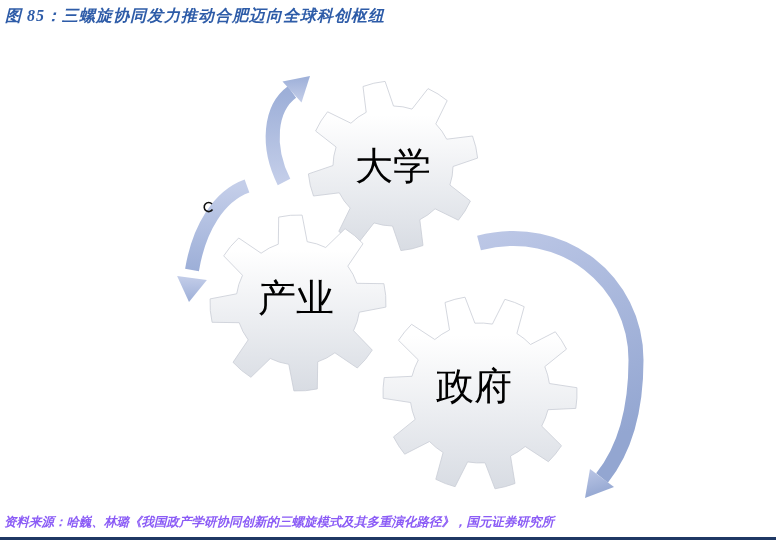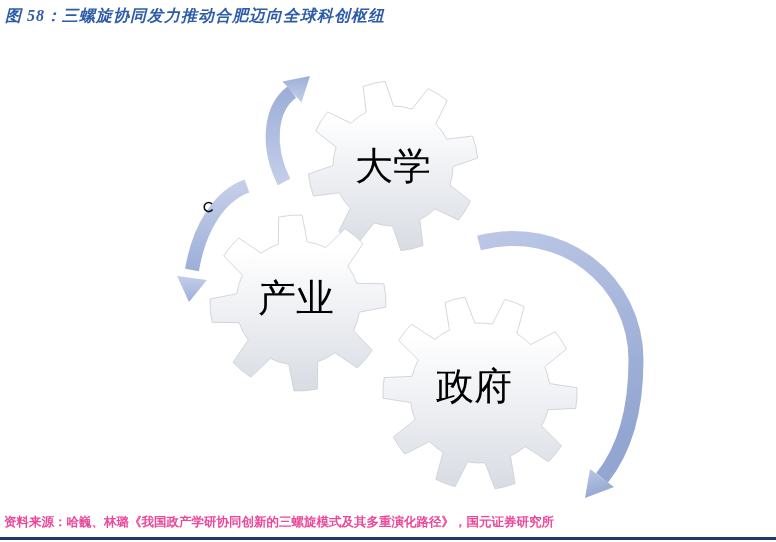--- a/index.html
+++ b/index.html
@@ -17,34 +17,34 @@
     color:#2E5CA8;letter-spacing:1px;white-space:nowrap;
   }
   .diagram-svg{position:absolute;left:0;top:0;}
   .gear-label{
     font-family:"Liberation Sans","DejaVu Sans",sans-serif;
     font-size:38px;fill:#000000;
   }
   .fig-source{
     position:absolute;left:4px;top:514px;width:768px;
     font-family:"Liberation Serif","DejaVu Serif",serif;
-    font-size:12.5px;font-weight:bold;
-    color:#ec4899;white-space:nowrap;
+    font-size:12.5px;font-weight:bold;font-style:italic;
+    color:#8b5cf6;white-space:nowrap;
   }
   .bottom-rule{
     position:absolute;left:0;top:537px;width:776px;height:3px;
     background:#1F3864;
   }
 </style>
 </head>
 <body>
 
 <div class="figure">
 
-  <div class="fig-title">图 58：三螺旋协同发力推动合肥迈向全球科创枢纽</div>
+  <div class="fig-title">图 85：三螺旋协同发力推动合肥迈向全球科创枢纽</div>
 
   <svg class="diagram-svg" width="776" height="542" viewBox="0 0 776 542">
     <defs>
       <linearGradient id="gearGrad" x1="0" y1="0" x2="0" y2="1">
         <stop offset="0.2" stop-color="#FFFFFF"></stop>
         <stop offset="1" stop-color="#D8DCE3"></stop>
       </linearGradient>
       <linearGradient id="arrowGradUp" x1="0" y1="1" x2="0" y2="0">
         <stop offset="0" stop-color="#C4CEE9"></stop>
         <stop offset="1" stop-color="#9DAFD8"></stop>

